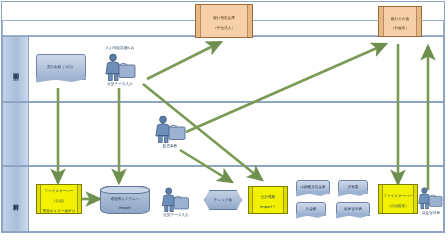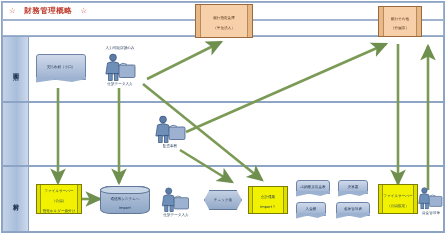--- a/index.html
+++ b/index.html
@@ -135,23 +135,20 @@
   
   .arrowlayer{position:absolute;left:0;top:0;width:448px;height:235px;pointer-events:none;}
 </style>
 </head>
 <body>
 
 <div id="canvas">
 
   <div class="frame"></div>
 
-  <div class="titlebar">
-    <span class="title-text">☆　財務管理概略　☆</span>
-  </div>
   <div class="subbar"></div>
 
   <div class="lane" style="top:36px;height:66px;width:442px;">
     <div class="lane-head">
       <span class="lane-label">園店</span>
     </div>
   </div>
 
   <div class="lane" style="top:102px;height:64px;width:442px;">
     <div class="lane-head">

